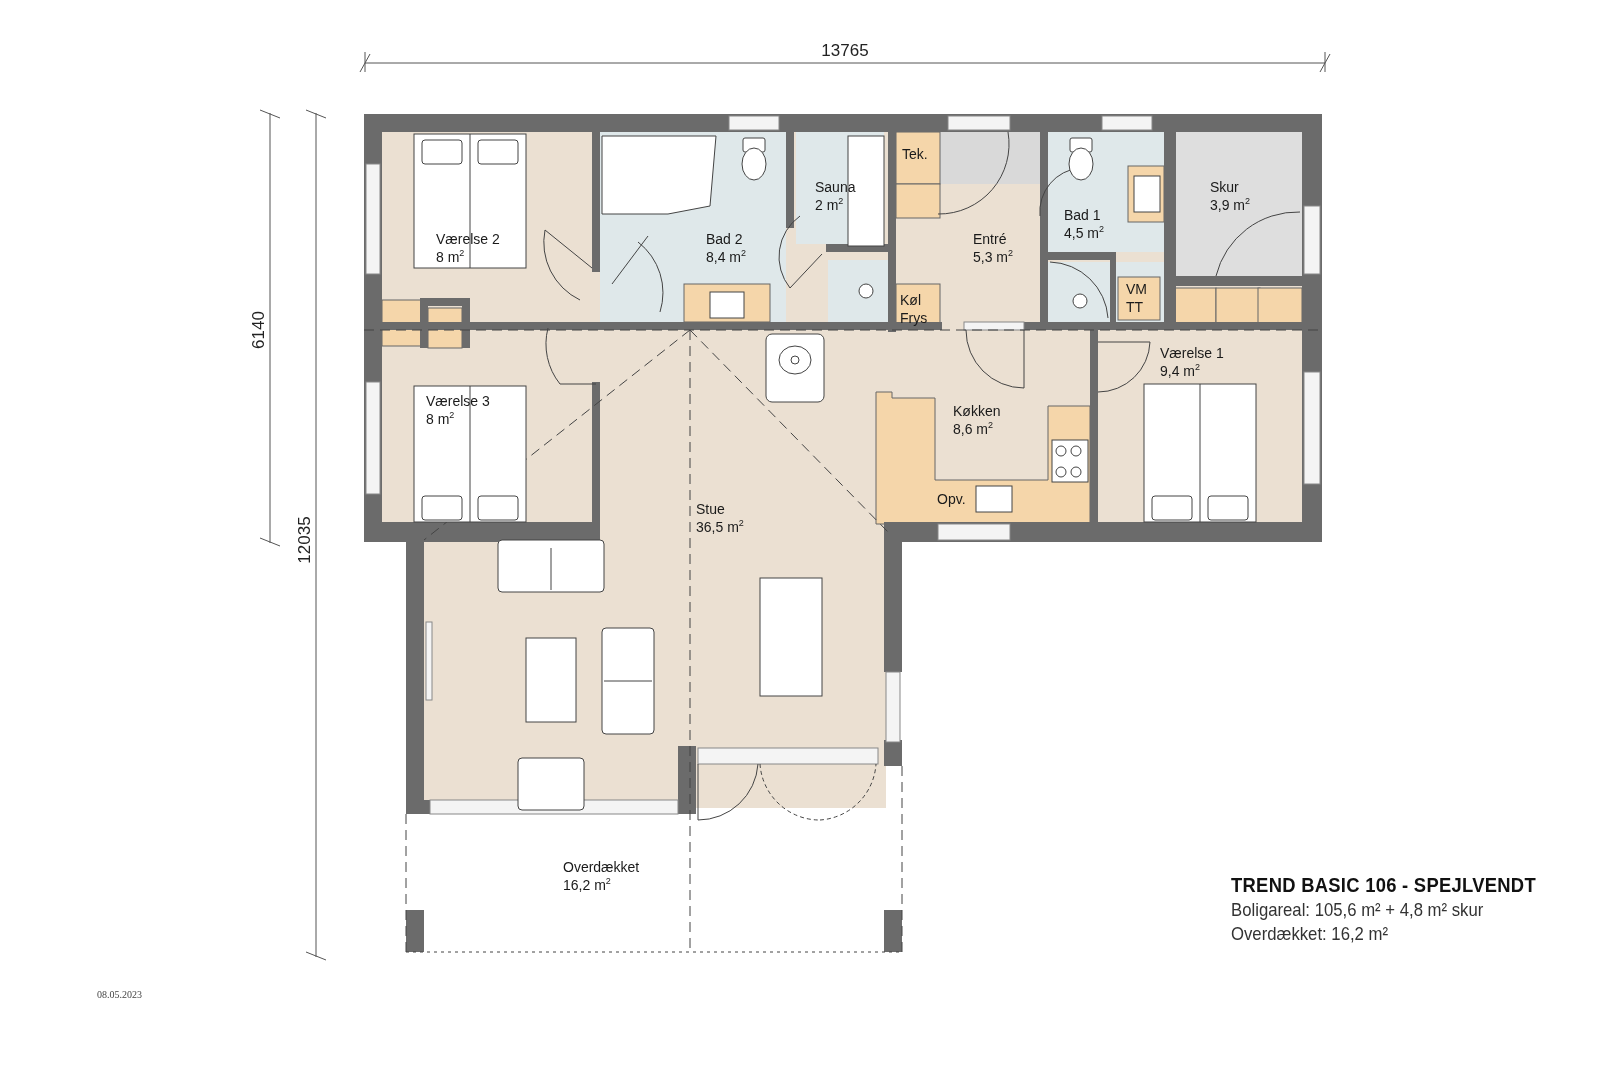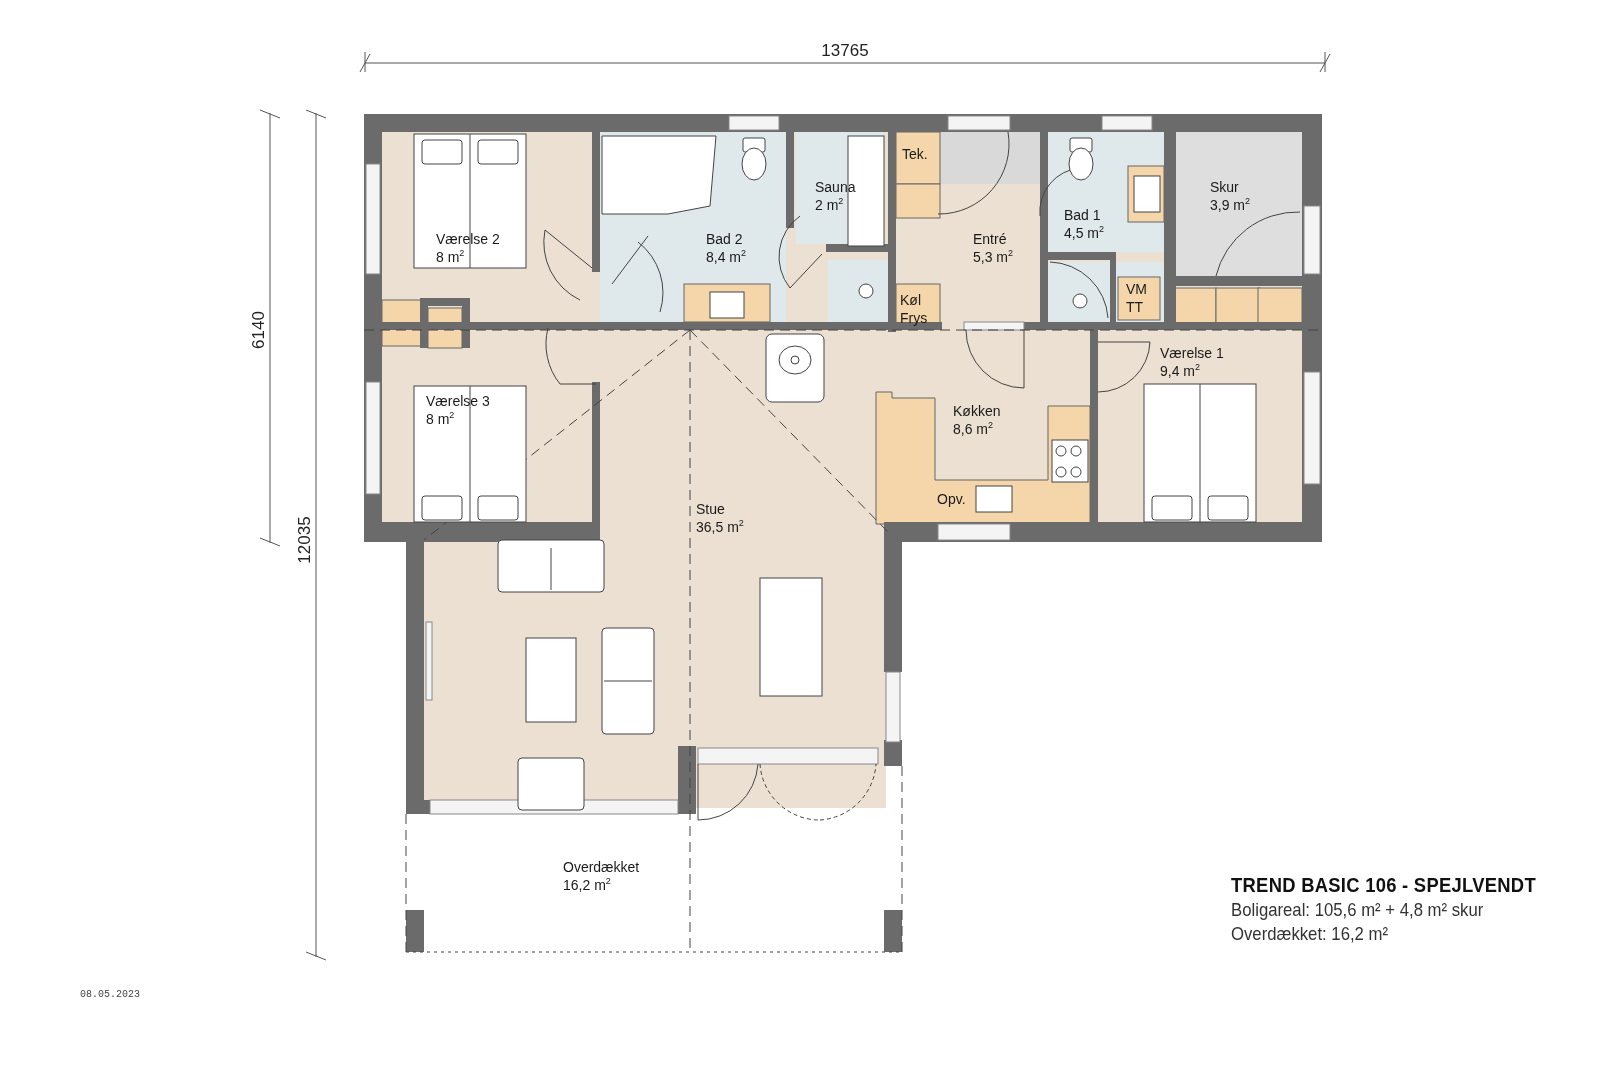--- a/index.html
+++ b/index.html
@@ -3,21 +3,21 @@
 <meta charset="utf-8">
 <style>
   html, body { margin:0; padding:0; background:#ffffff; }
   body { width:1600px; height:1067px; position:relative; overflow:hidden; font-family:"Liberation Sans", sans-serif; }
   #plan { position:absolute; left:0; top:0; width:1600px; height:1067px; }
   .room-label { font-family:"Liberation Sans", sans-serif; font-size:14px; fill:#1a1a1a; }
   .dim-label { font-family:"Liberation Sans", sans-serif; font-size:17px; fill:#222; }
   .legend { position:absolute; left:1231px; top:874px; color:#111; }
   .legend-title { font-family:"Liberation Sans", sans-serif; font-weight:bold; font-size:20px; letter-spacing:0.3px; transform:scaleX(0.92); transform-origin:left; white-space:nowrap; }
   .legend-line { font-family:"Liberation Sans", sans-serif; font-size:19px; color:#333; transform:scaleX(0.88); transform-origin:left; white-space:nowrap; margin-top:2px; }
-  .date { position:absolute; left:80px; top:989px; font-size:10px; color:#444; font-family:Liberation Mono, monospace; }
+  .date { position:absolute; left:97px; top:989px; font-size:10px; color:#444; font-family:Liberation Serif, serif; }
 </style>
 </head>
 <body>
 
 <svg id="plan" viewBox="0 0 1600 1067" xmlns="http://www.w3.org/2000/svg">
 
   <g stroke="#555" stroke-width="1" fill="none">
     <line x1="365" y1="63" x2="1325" y2="63"></line>
     <line x1="360" y1="72" x2="370" y2="54"></line>
     <line x1="1320" y1="72" x2="1330" y2="54"></line>

